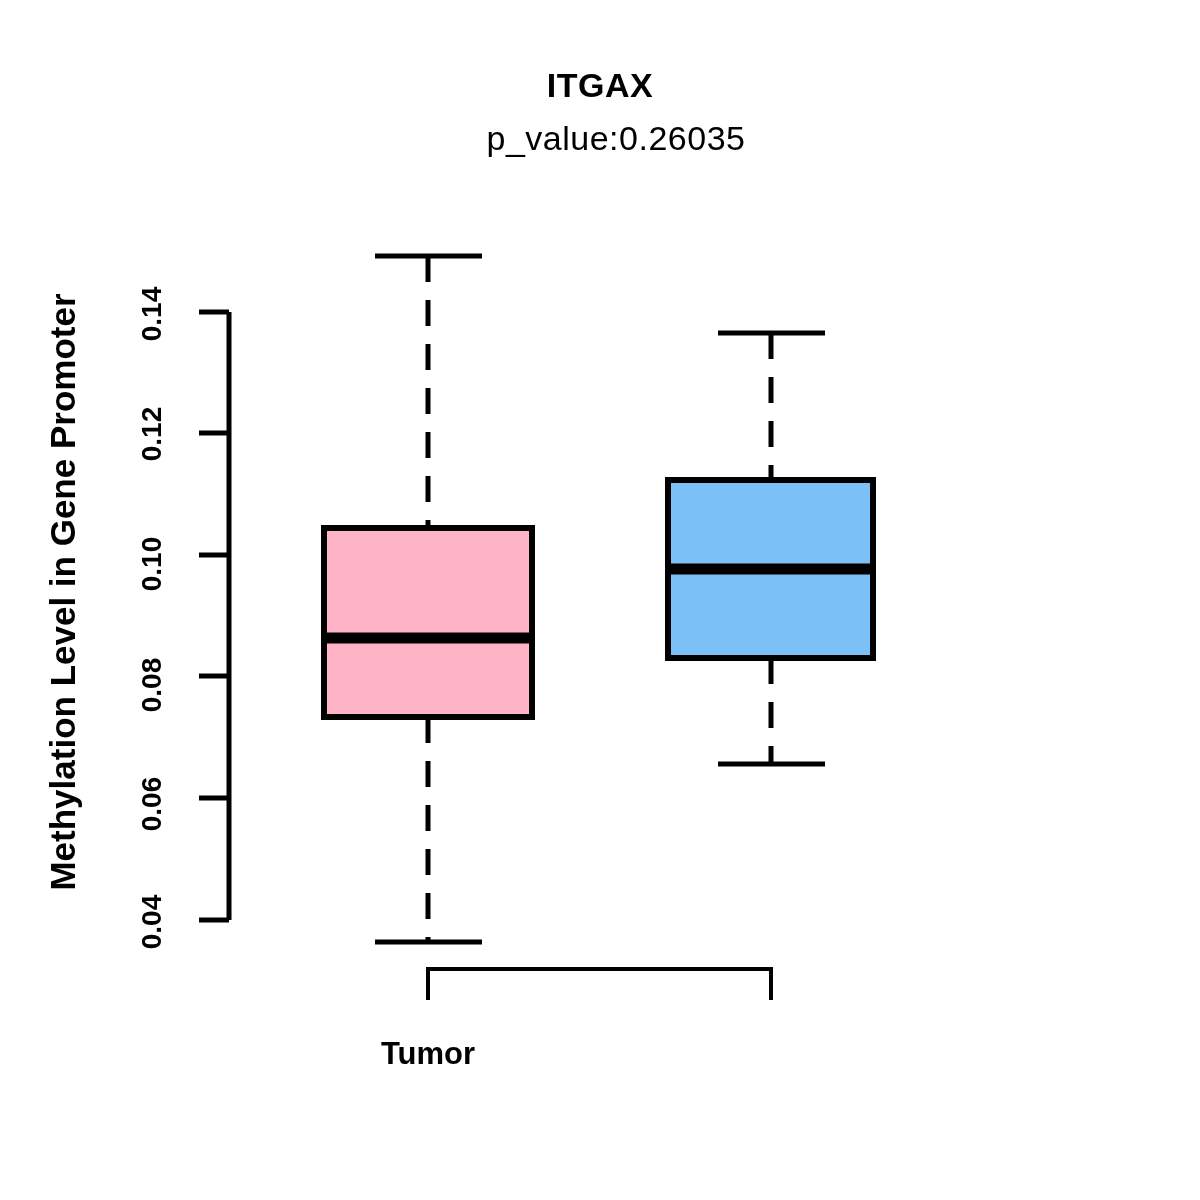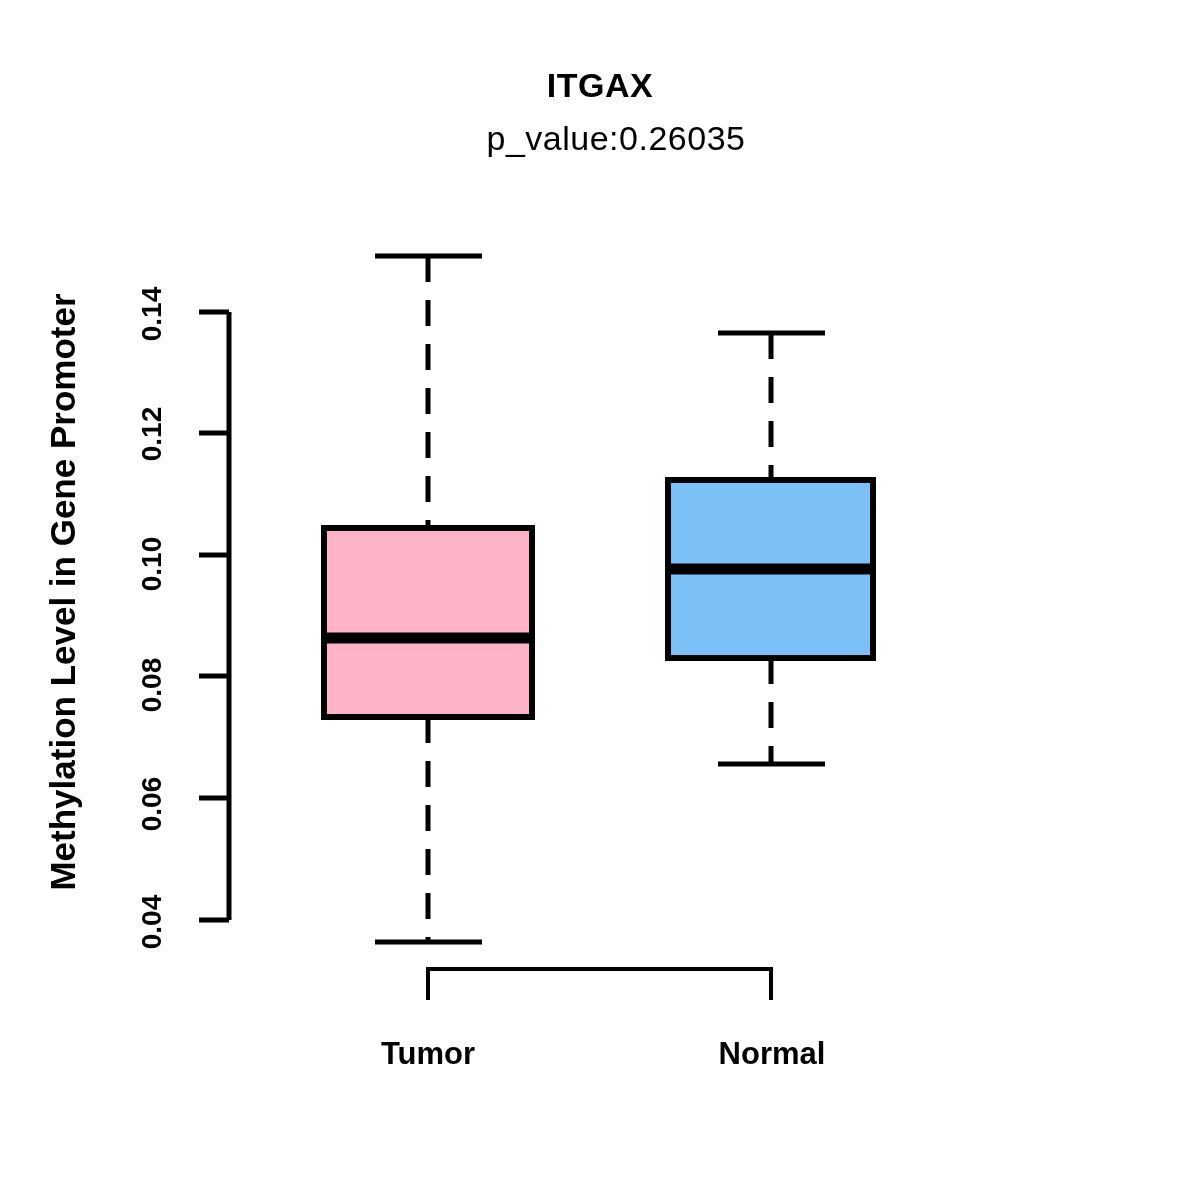--- a/index.html
+++ b/index.html
@@ -90,21 +90,20 @@
   <div class="ylab">Methylation Level in Gene Promoter</div>
 
   <div class="ytick-label" style="left:107px; top:906px; width:90px;">0.04</div>
   <div class="ytick-label" style="left:107px; top:788px; width:90px;">0.06</div>
   <div class="ytick-label" style="left:107px; top:669px; width:90px;">0.08</div>
   <div class="ytick-label" style="left:107px; top:548px; width:90px;">0.10</div>
   <div class="ytick-label" style="left:107px; top:418px; width:90px;">0.12</div>
   <div class="ytick-label" style="left:107px; top:298px; width:90px;">0.14</div>
 
   <div class="xtick-label" style="left:328px; width:200px;text-align:center;">Tumor</div>
-  <div class="xtick-label" style="left:672px; width:200px;">Normal</div>
 
   <svg class="axis-svg" width="1200" height="1200">
 
     <g>
       <line x1="229" y1="312" x2="229" y2="920" stroke="#000000" stroke-width="5"></line>
       <line x1="199" y1="312" x2="229" y2="312" stroke="#000000" stroke-width="5"></line>
       <line x1="199" y1="433" x2="229" y2="433" stroke="#000000" stroke-width="5"></line>
       <line x1="199" y1="555" x2="229" y2="555" stroke="#000000" stroke-width="5"></line>
       <line x1="199" y1="676" x2="229" y2="676" stroke="#000000" stroke-width="5"></line>
       <line x1="199" y1="798" x2="229" y2="798" stroke="#000000" stroke-width="5"></line>

